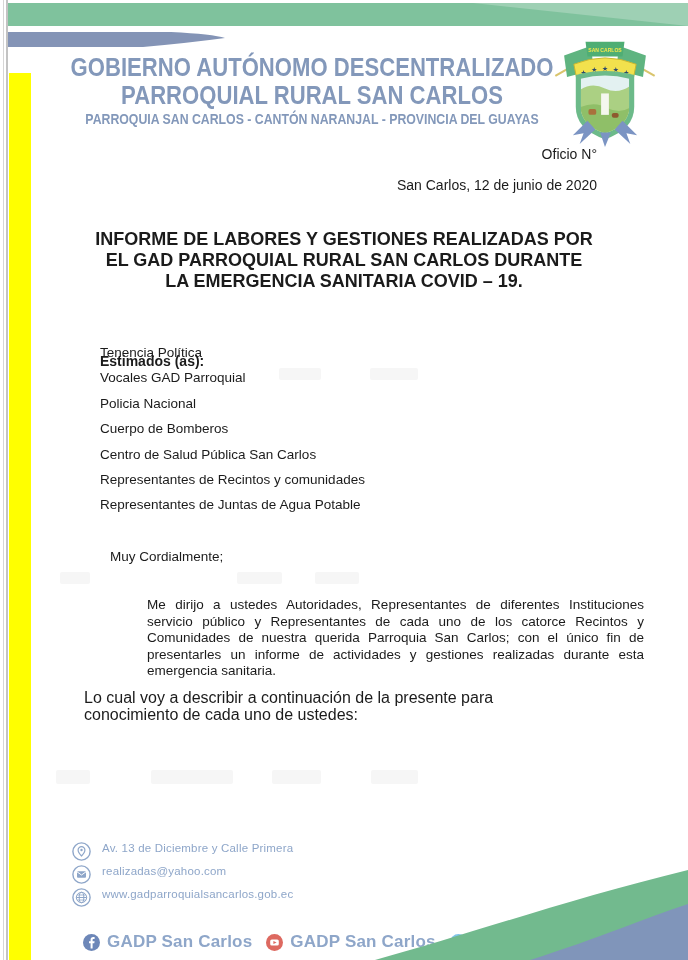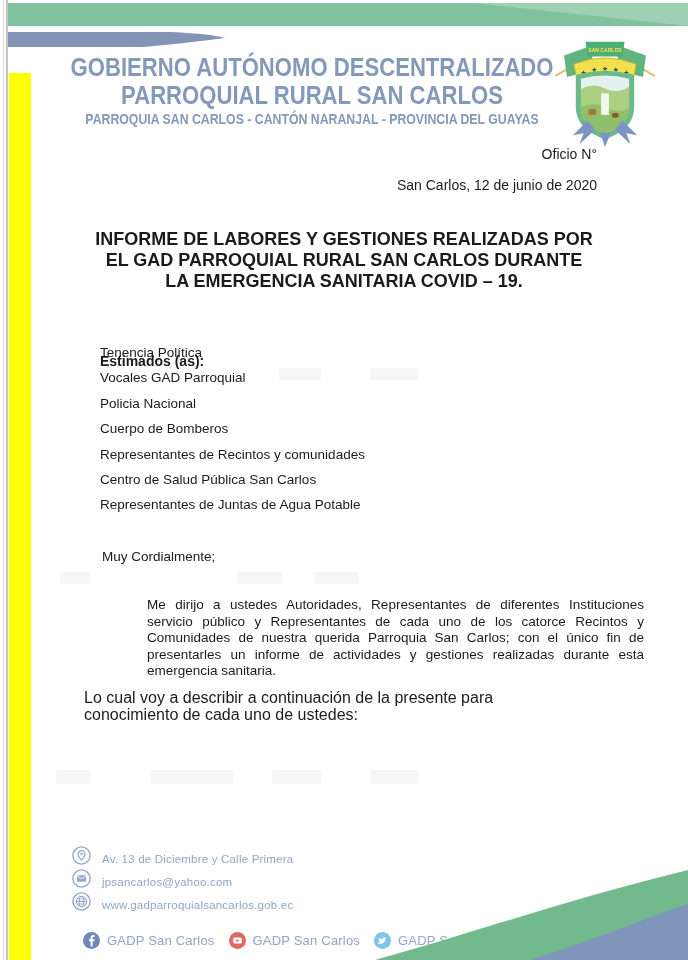--- a/index.html
+++ b/index.html
@@ -25,34 +25,34 @@
   .title-l1{font-size:26px;font-weight:bold;letter-spacing:0px;transform:scaleX(.85);transform-origin:center;white-space:nowrap;line-height:28px;}
   .title-l2{font-size:26px;font-weight:bold;transform:scaleX(.85);transform-origin:center;white-space:nowrap;line-height:28px;}
   .title-sub{font-size:15px;font-weight:bold;transform:scaleX(.82);transform-origin:center;white-space:nowrap;line-height:18px;margin-top:1px;}
   
   .oficio{position:absolute;top:146px;right:91px;font-size:14px;margin-left:44px;}
   .dateline{position:absolute;top:177px;right:91px;font-size:14px;}
   .subject{position:absolute;top:229px;left:94px;width:500px;text-align:center;font-weight:bold;font-size:18px;line-height:21px;}
   .salutation{position:absolute;top:317px;left:100px;font-weight:bold;font-size:14px;margin-top:36px;}
   .recipients{position:absolute;top:344px;left:100px;list-style:none;margin:0;padding:0;font-size:13.5px;}
   .recipients li{height:25.4px;line-height:18px;}
-  .greeting{position:absolute;top:549px;left:102px;font-size:13.5px;}
+  .greeting{position:absolute;top:549px;left:110px;font-size:13.5px;}
   .para1{position:absolute;top:597px;left:100px;width:497px;font-size:13.5px;line-height:16.6px;text-align:justify;margin-left:47px;}
   .para2{position:absolute;top:690px;left:84px;width:497px;font-size:16px;line-height:16.6px;}
   
   .artifact{position:absolute;background:#f6f6f6;border-radius:2px;}
   
   .contacts{position:absolute;left:72px;top:842px;color:#8ea6c9;}
-  .contact-row{display:flex;align-items:flex-end;height:23px;gap:11px;}
+  .contact-row{display:flex;align-items:flex-start;height:23px;gap:11px;}
   .contact-row svg{flex:0 0 auto;}
   .contact-text{font-size:11.5px;letter-spacing:.2px;}
   
   .social{position:absolute;left:83px;top:932px;display:flex;align-items:center;gap:14px;color:#8ea6c9;}
   .social-item{display:flex;align-items:center;gap:7px;}
-  .social-text{font-size:13px;font-weight:normal;letter-spacing:.2px;}
+  .social-text{font-size:17px;font-weight:bold;letter-spacing:.2px;}
   
   .waves{position:absolute;left:0;bottom:0;width:688px;height:130px;pointer-events:none;}
 </style>
 </head>
 <body>
 
 <div class="page">
 
   <div class="edge-line"></div>
   <div class="edge-line2"></div>
@@ -111,22 +111,22 @@
   <div class="oficio">Oficio N°</div>
   <div class="dateline">San Carlos, 12 de junio de 2020</div>
   <div class="subject">INFORME DE LABORES Y GESTIONES REALIZADAS POR EL GAD PARROQUIAL RURAL SAN CARLOS DURANTE LA EMERGENCIA SANITARIA COVID – 19.</div>
 
   <div class="salutation">Estimados (as):</div>
   <ul class="recipients">
     <li>Tenencia Política</li>
     <li>Vocales GAD Parroquial</li>
     <li>Policia Nacional</li>
     <li>Cuerpo de Bomberos</li>
+    <li>Centro de Salud Pública San Carlos</li>
     <li>Representantes de Recintos y comunidades</li>
-    <li>Centro de Salud Pública San Carlos</li>
     <li>Representantes de Juntas de Agua Potable</li>
   </ul>
 
   <div class="greeting">Muy Cordialmente;</div>
   <div class="para1">Me dirijo a ustedes Autoridades, Representantes de diferentes Instituciones servicio público y Representantes de cada uno de los catorce Recintos y Comunidades de nuestra querida Parroquia San Carlos; con el único fin de presentarles un informe de actividades y gestiones realizadas durante esta emergencia sanitaria.</div>
   <div class="para2">Lo cual voy a describir a continuación de la presente para conocimiento de cada uno de ustedes:</div>
 
   <div class="artifact" style="left:279px;top:368px;width:42px;height:12px;"></div>
   <div class="artifact" style="left:370px;top:368px;width:48px;height:12px;"></div>
   <div class="artifact" style="left:60px;top:572px;width:30px;height:12px;"></div>
@@ -145,21 +145,21 @@
         <circle cx="9.5" cy="8" r="1.2" fill="#8ea6c9"></circle>
       </svg>
       <span class="contact-text">Av. 13 de Diciembre y Calle Primera</span>
     </div>
     <div class="contact-row">
       <svg width="19" height="19" viewBox="0 0 19 19">
         <circle cx="9.5" cy="9.5" r="8.6" fill="none" stroke="#8ea6c9" stroke-width="1.4"></circle>
         <rect x="5" y="6.2" width="9" height="6.6" rx="1" fill="#8ea6c9"></rect>
         <path d="M5 6.8 L9.5 10 L14 6.8" fill="none" stroke="#ffffff" stroke-width="1"></path>
       </svg>
-      <span class="contact-text">jpsancarlos@yahoo.com</span>
+      <span class="contact-text">realizadas@yahoo.com</span>
     </div>
     <div class="contact-row">
       <svg width="19" height="19" viewBox="0 0 19 19">
         <circle cx="9.5" cy="9.5" r="8.6" fill="none" stroke="#8ea6c9" stroke-width="1.4"></circle>
         <circle cx="9.5" cy="9.5" r="5.2" fill="none" stroke="#8ea6c9" stroke-width="1"></circle>
         <ellipse cx="9.5" cy="9.5" rx="2.3" ry="5.2" fill="none" stroke="#8ea6c9" stroke-width="1"></ellipse>
         <line x1="4.3" y1="9.5" x2="14.7" y2="9.5" stroke="#8ea6c9" stroke-width="1"></line>
         <line x1="5" y1="7" x2="14" y2="7" stroke="#8ea6c9" stroke-width=".8"></line>
         <line x1="5" y1="12" x2="14" y2="12" stroke="#8ea6c9" stroke-width=".8"></line>
       </svg>

